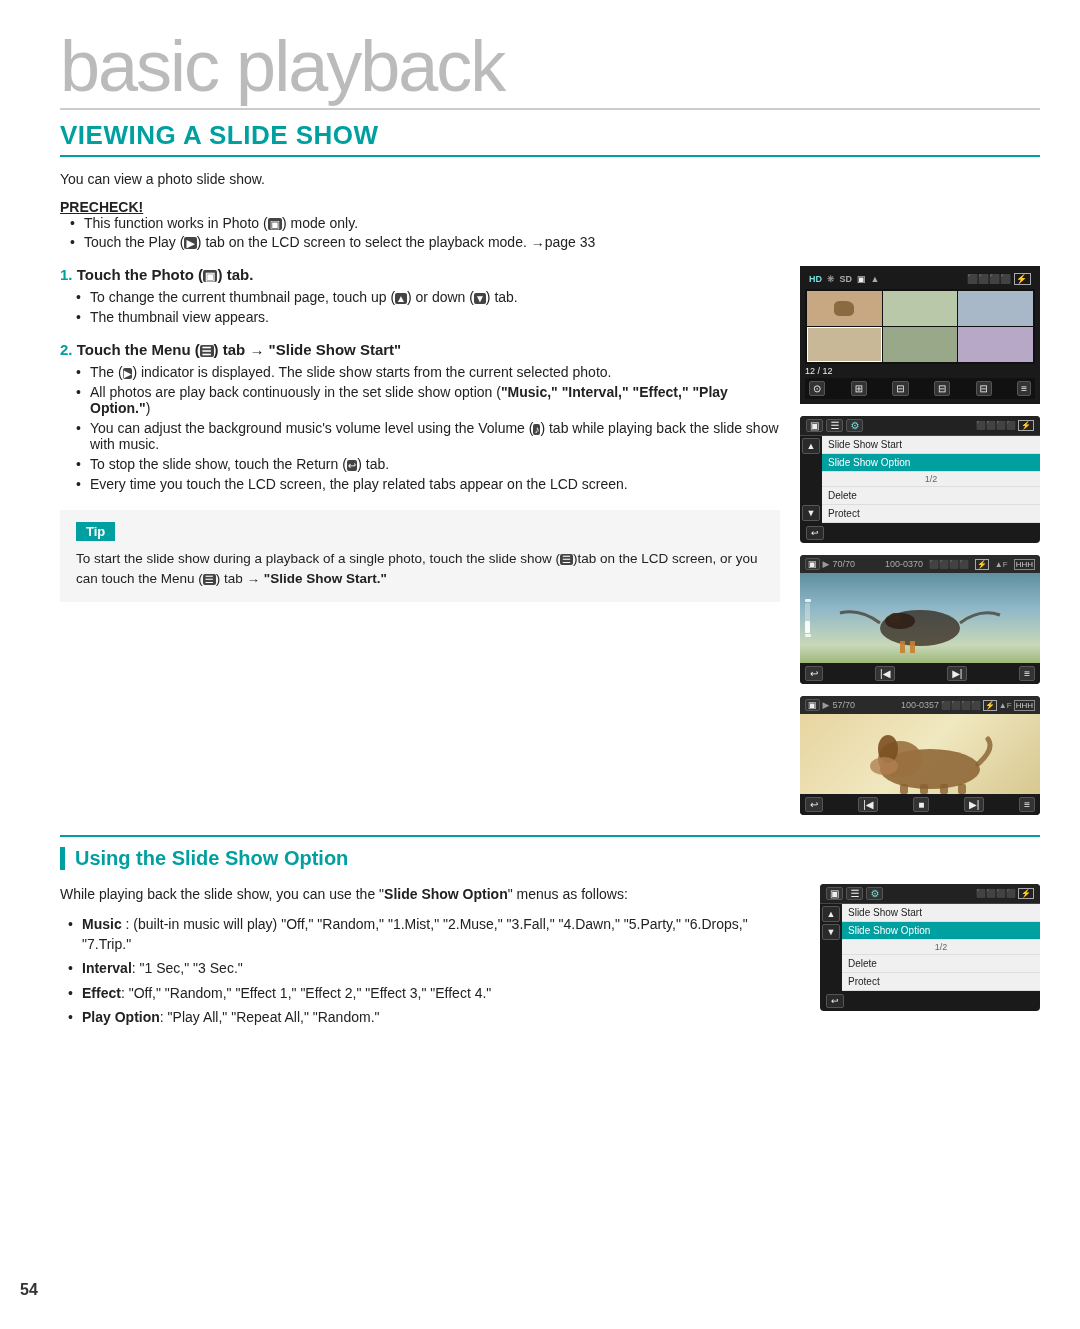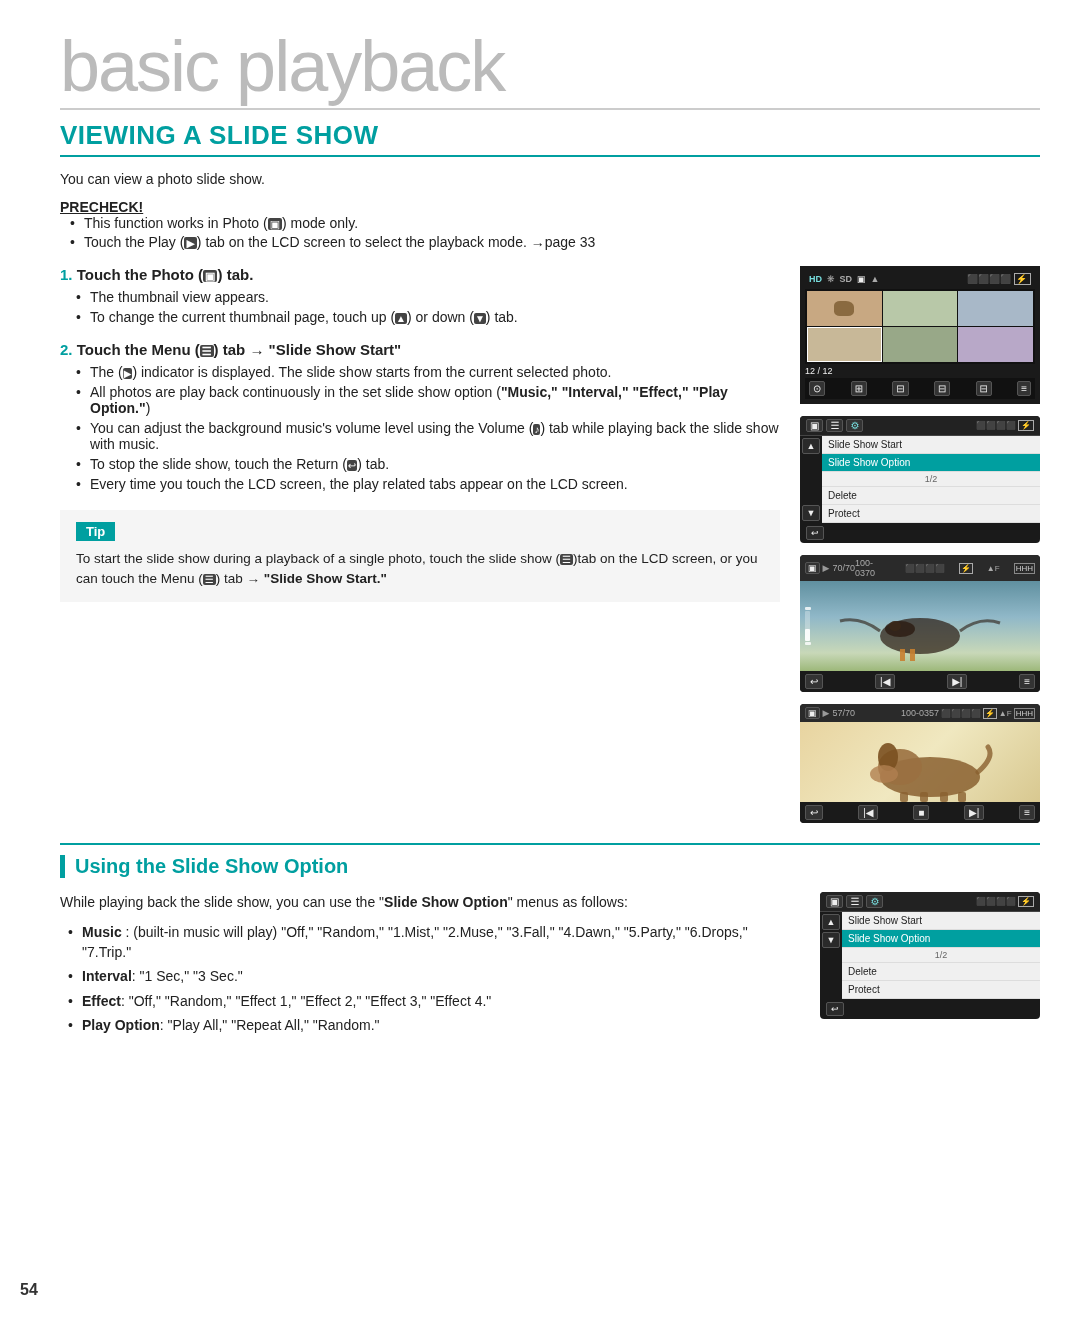--- a/index.html
+++ b/index.html
@@ -384,22 +384,22 @@
 <div class="main-content">
 
   <div class="text-column">
 
     <div class="step">
       <div class="step-title">
         <span class="step-number">1.</span>
         Touch the Photo (<span style="background:#444;color:#fff;padding:0 2px;font-size:11px;border-radius:2px;">▣</span>) tab.
       </div>
       <ul class="step-list">
+        <li>To change the current thumbnail page, touch up (<span style="background:#444;color:#fff;padding:0 1px;font-size:10px;border-radius:2px;">▲</span>) or down (<span style="background:#444;color:#fff;padding:0 1px;font-size:10px;border-radius:2px;">▼</span>) tab.</li>
         <li>The thumbnail view appears.</li>
-        <li>To change the current thumbnail page, touch up (<span style="background:#444;color:#fff;padding:0 1px;font-size:10px;border-radius:2px;">▲</span>) or down (<span style="background:#444;color:#fff;padding:0 1px;font-size:10px;border-radius:2px;">▼</span>) tab.</li>
       </ul>
     </div>
 
     <div class="step">
       <div class="step-title">
         <span class="step-number">2.</span>
         Touch the Menu (<span style="background:#444;color:#fff;padding:0 2px;font-size:11px;border-radius:2px;">☰</span>) tab → <strong>"Slide Show Start"</strong>
       </div>
       <ul class="step-list">
         <li>The (<span style="background:#444;color:#fff;padding:0 1px;font-size:10px;border-radius:2px;">▶</span>) indicator is displayed. The slide show starts from the current selected photo.</li>
@@ -488,21 +488,21 @@
       </div>
     </div>
 
     <div class="playback-ui">
       <div class="playback-top">
         <div style="display:flex;gap:3px;align-items:center;">
           <span style="font-size:9px;color:#eee;background:#333;border:1px solid #555;padding:0 2px;border-radius:2px;">▣</span>
           <span style="font-size:9px;color:#999;">▶</span>
           <span style="font-size:9px;color:#aaa;">70/70</span>
         </div>
-        <div style="display:flex;align-items:center;gap:14px;">
+        <div style="display:flex;align-items:center;gap:6px;">
           <span style="font-size:9px;color:#aaa;">100-0370</span>
           <span style="font-size:8px;color:#aaa;">⬛⬛⬛⬛</span>
           <span style="font-size:8px;color:#aaa;border:1px solid #aaa;padding:0 1px;">⚡</span>
           <span style="font-size:8px;color:#aaa;">▲F</span>
           <span style="font-size:8px;color:#ccc;border:1px solid #888;padding:0 1px;">HHH</span>
         </div>
       </div>
 
       <div class="playback-photo" style="background:linear-gradient(180deg,#6090a0 0%,#90b8c8 40%,#c8d8b8 80%,#9db87a 100%);">
 

